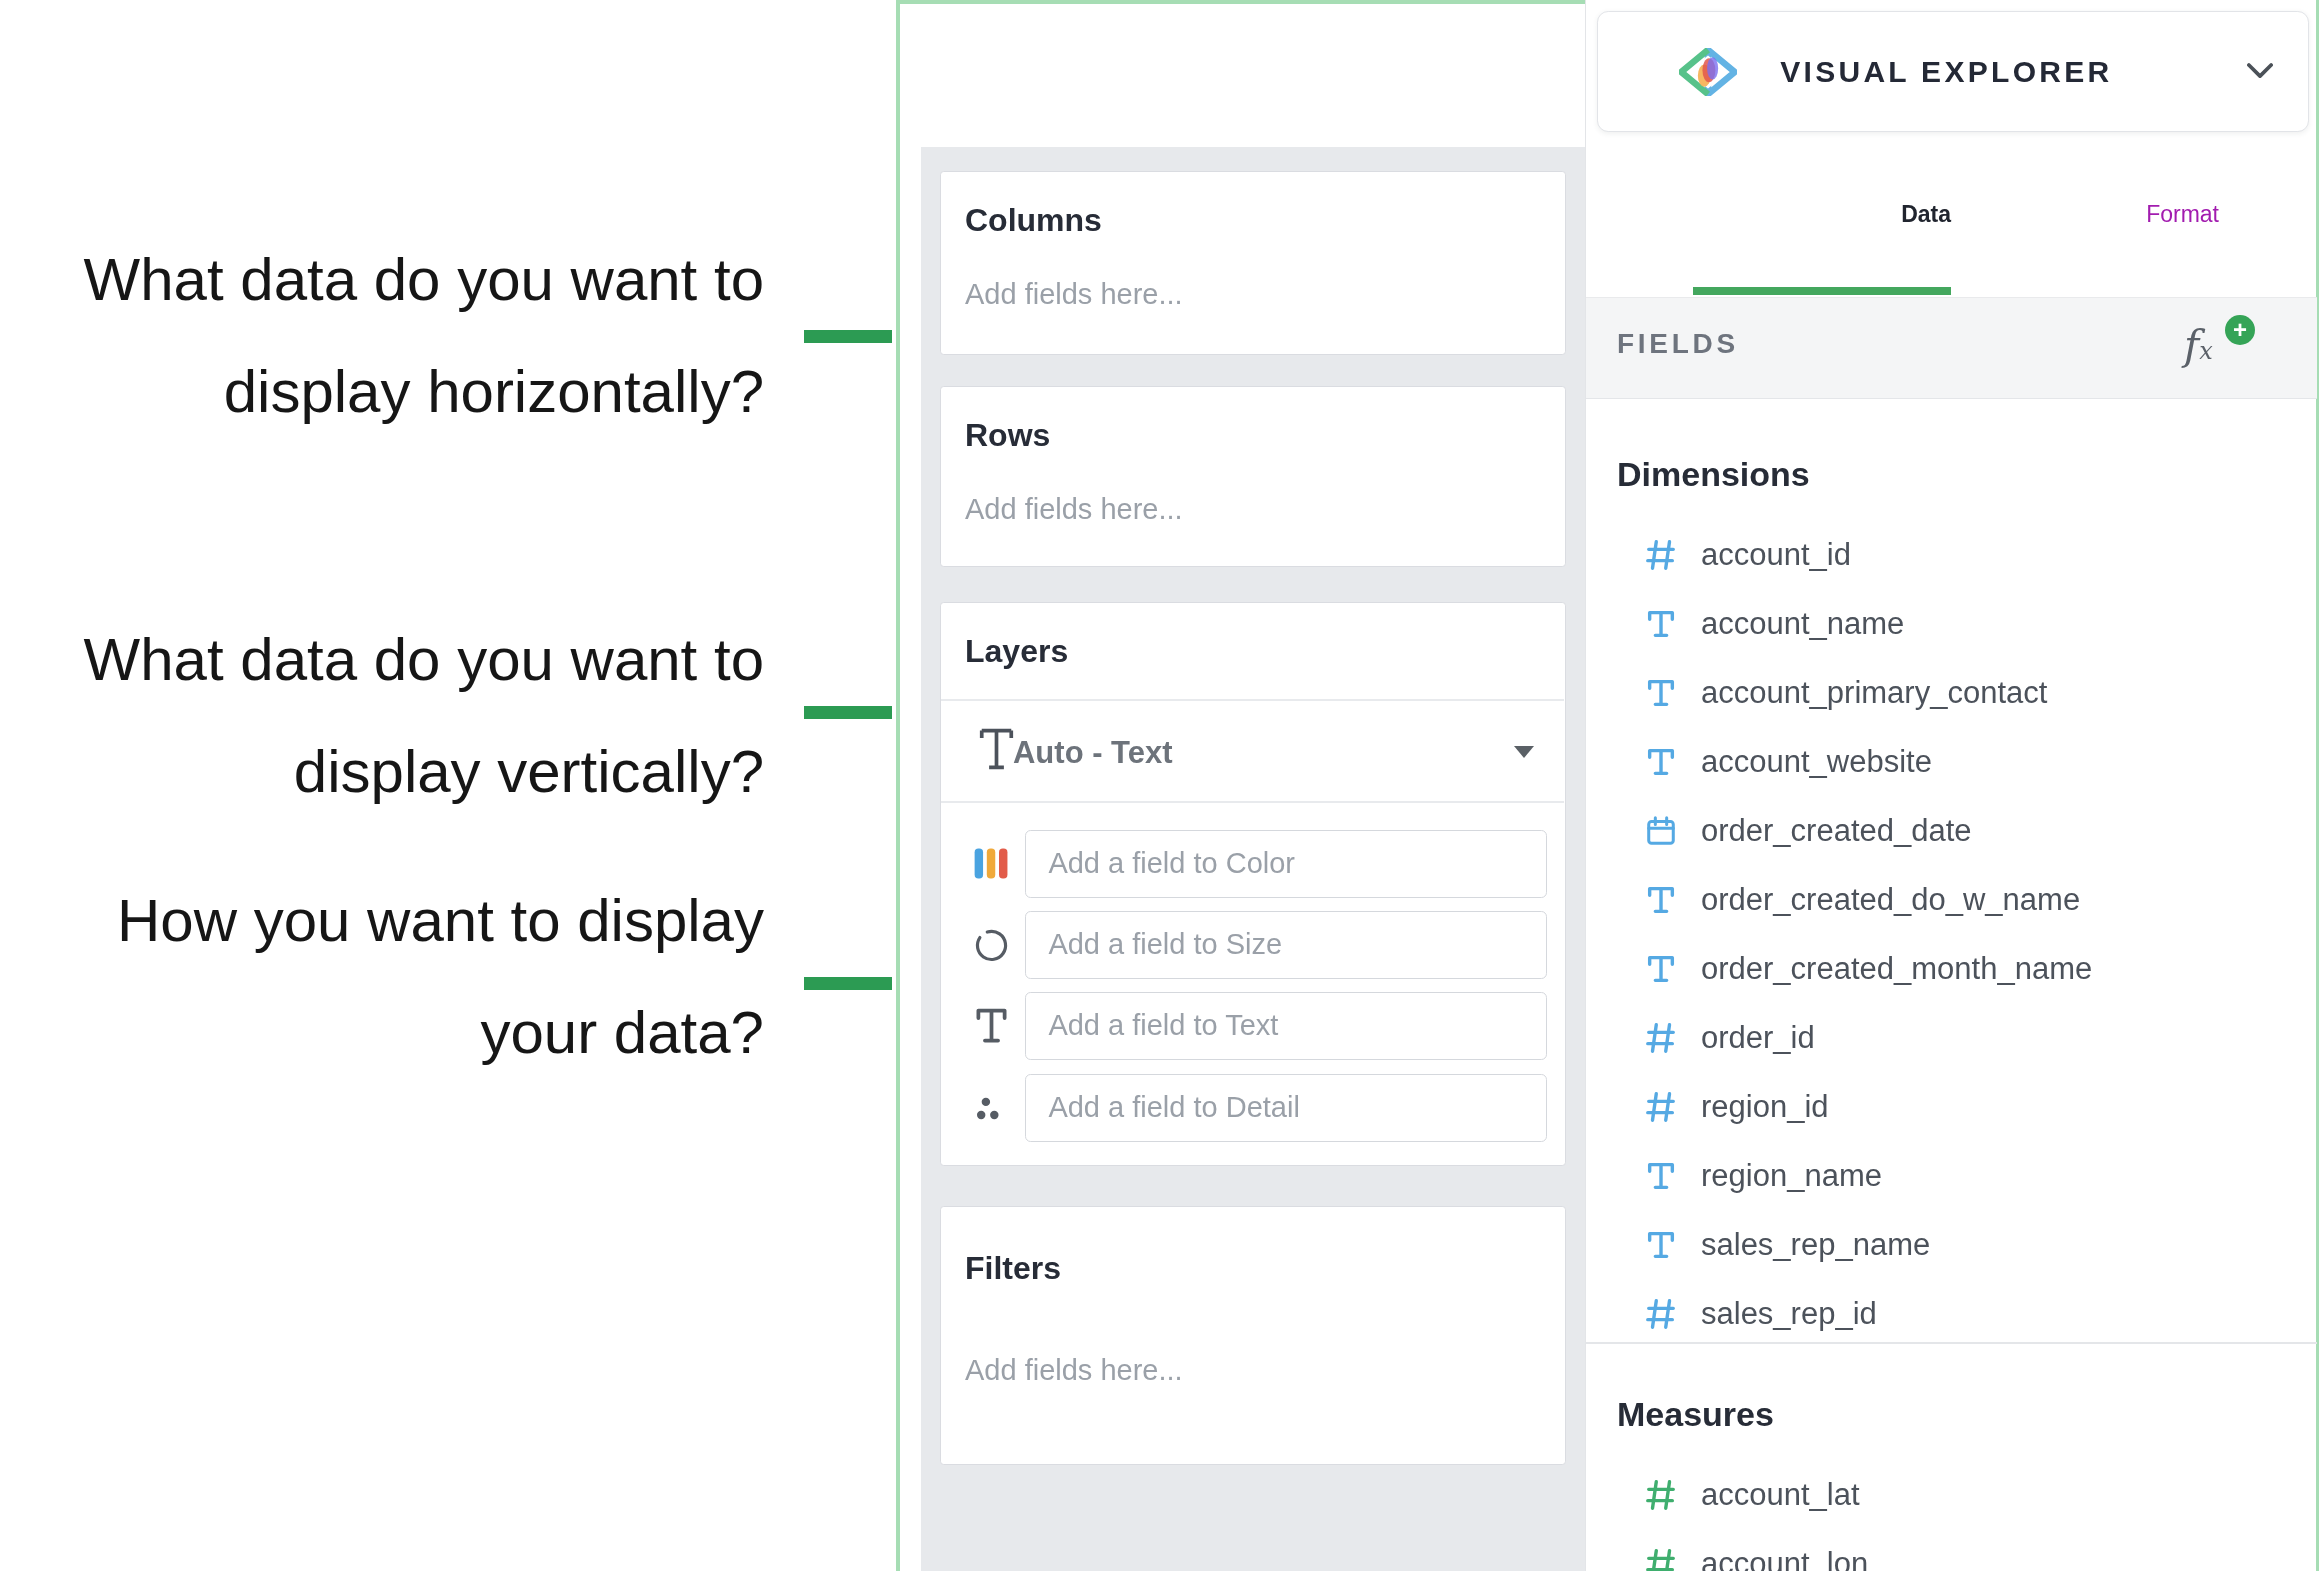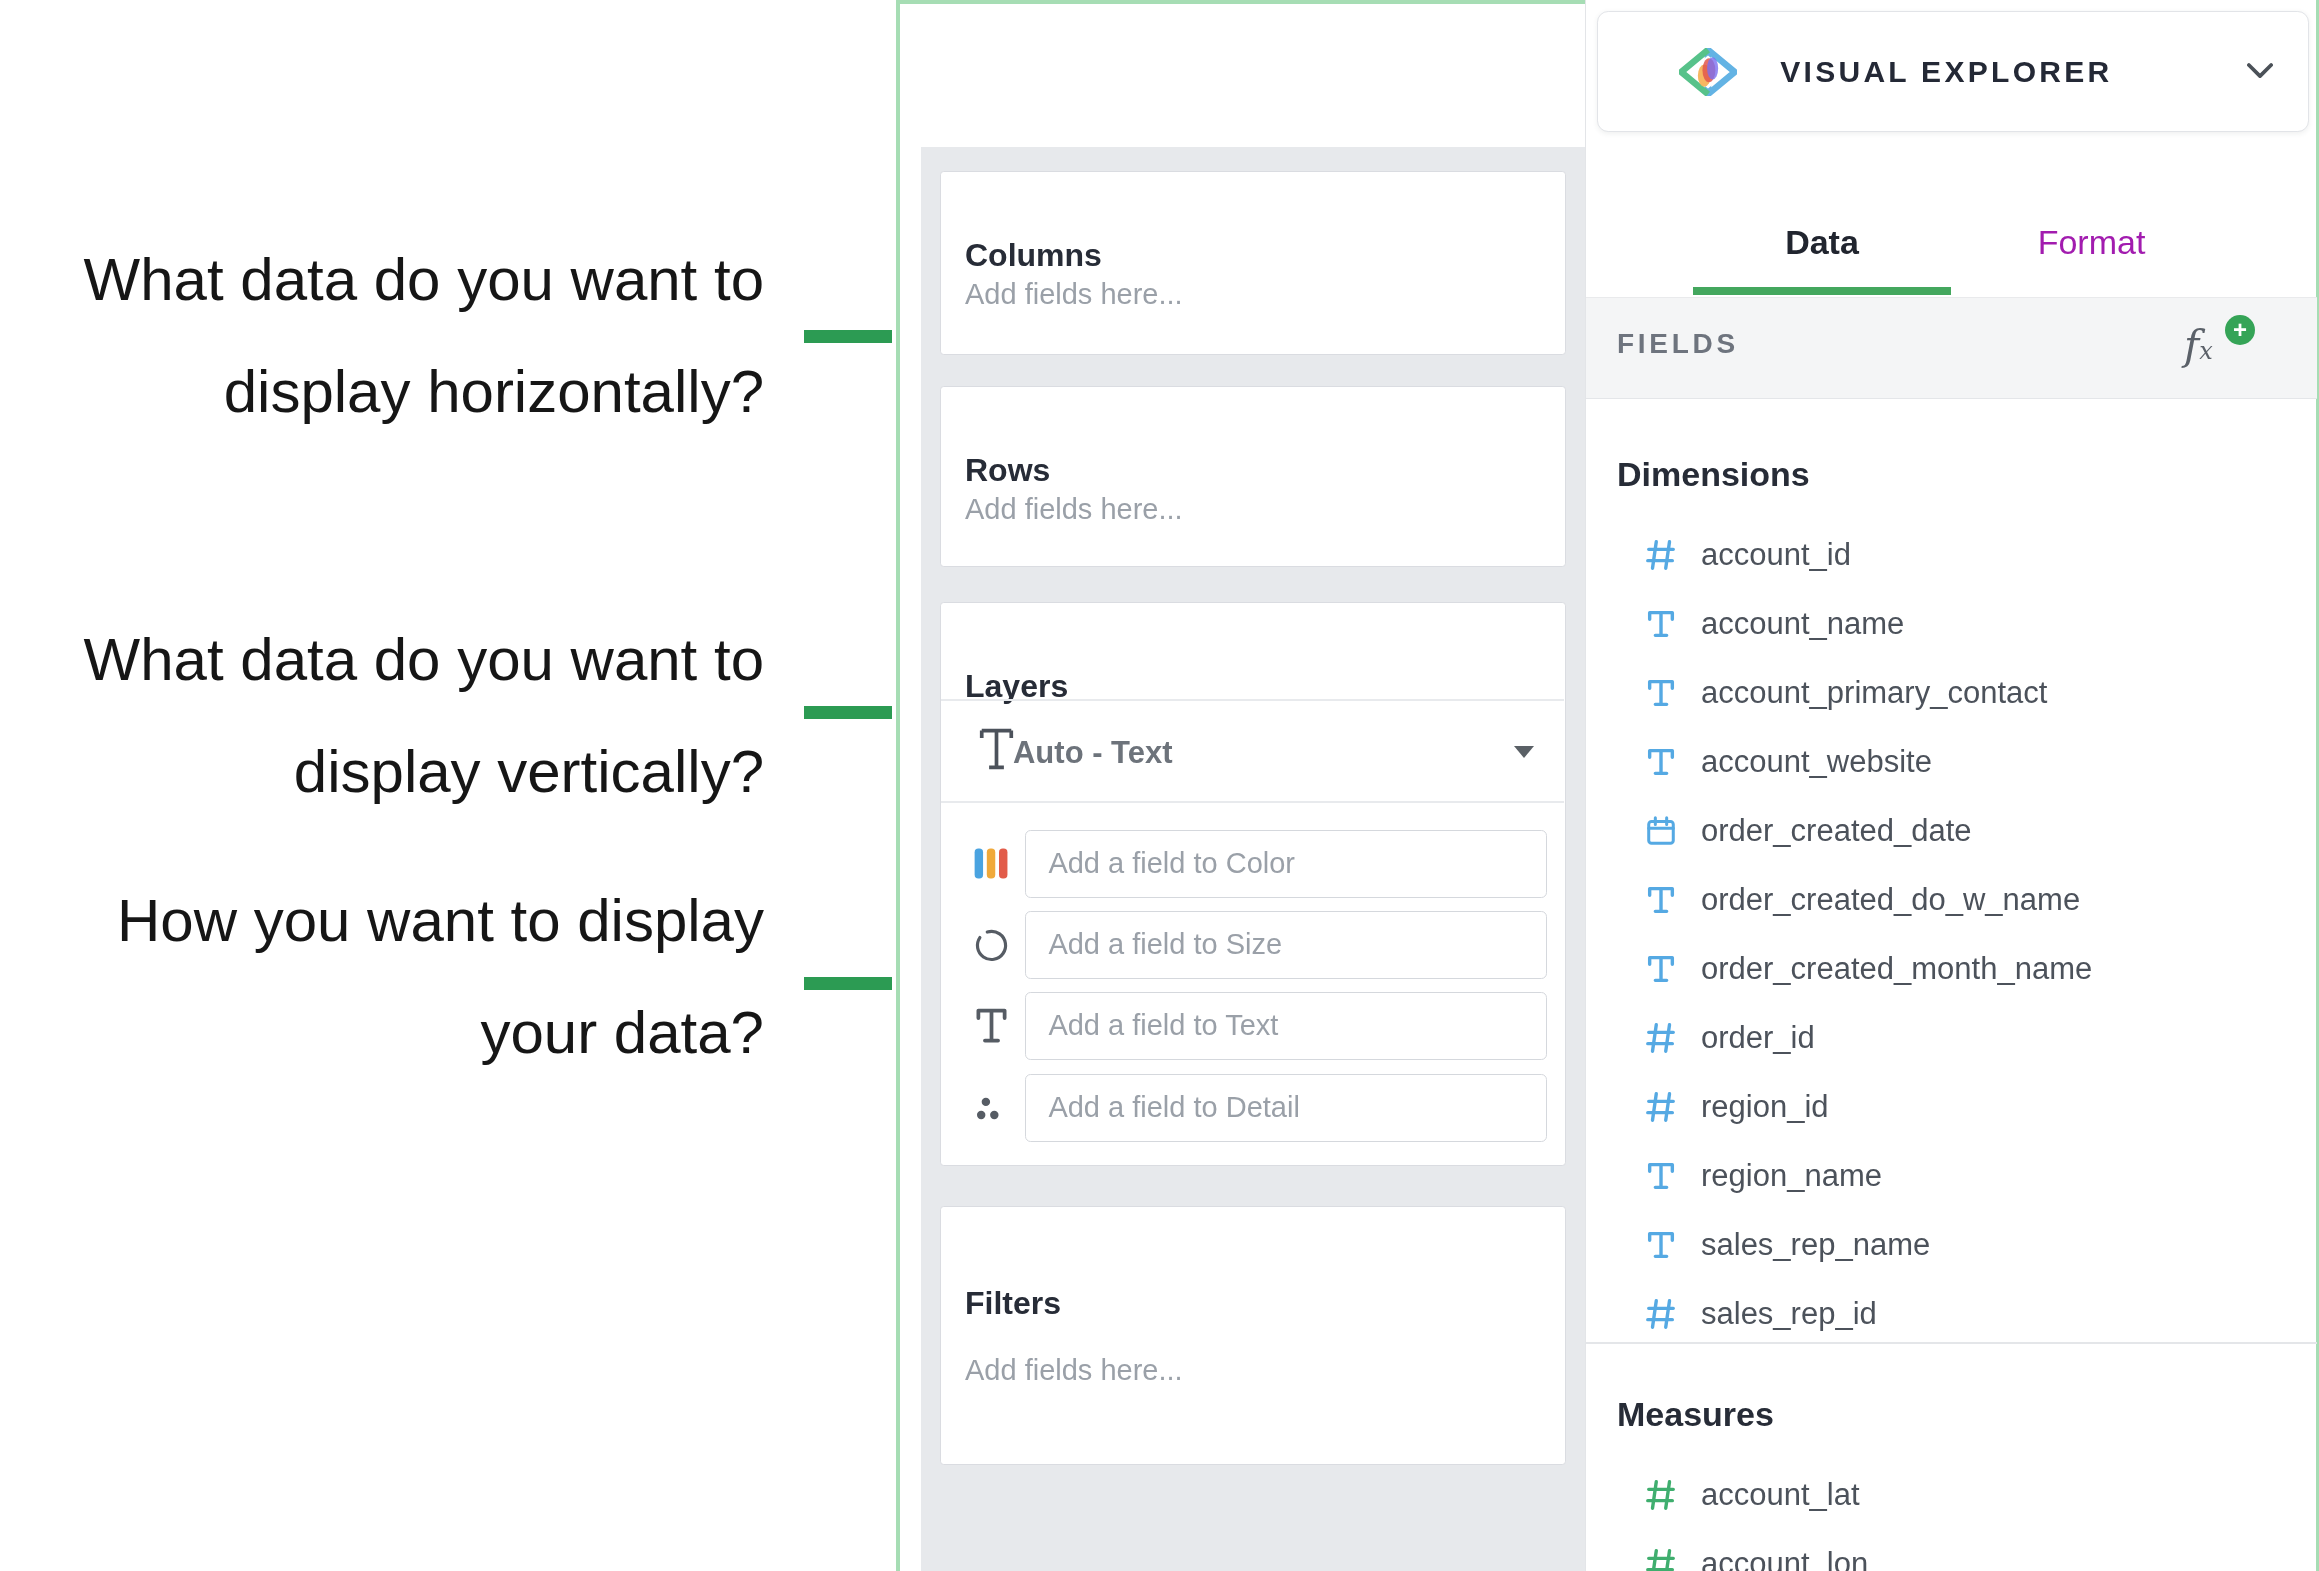--- a/index.html
+++ b/index.html
@@ -26,21 +26,21 @@
 
   
   .mid-col{position:absolute;left:900px;top:3.7px;width:685px;height:1568px;background:#ffffff;}
   .mid-gray{position:absolute;left:21.4px;top:143px;width:664px;height:1425px;background:#e7e9ec;}
   .card{position:absolute;left:18.6px;background:#ffffff;border:1.9px solid #dadce1;border-radius:3.7px;
     width:626px;box-sizing:border-box;}
   .card-columns{top:24px;height:184px;}
   .card-rows{top:239px;height:181px;}
   .card-layers{top:455px;height:564px;}
   .card-filters{top:1059px;height:259px;}
-  .card-title{position:absolute;left:24px;top:30px;font-size:32px;font-weight:700;color:#272c37;margin-top:35px;}
+  .card-title{position:absolute;left:24px;top:30px;font-size:32px;font-weight:700;color:#272c37;}
   .card-placeholder{position:absolute;left:24px;top:106px;font-size:29px;color:#9aa0a8;}
   .card-filters .card-title{top:43px;}
   .card-filters .card-placeholder{top:147px;}
 
   .layers-divider{position:absolute;left:0;width:623px;height:1.9px;background:#e8eaed;}
   .ld-1{top:96px;} .ld-2{top:198px;}
   .mode-row{position:absolute;left:0;top:98px;width:623px;height:100px;}
   .mode-ticon{position:absolute;left:37px;top:24px;width:37px;height:48px;}
   .mode-label{position:absolute;left:72px;top:34px;font-size:31px;color:#6d737b;font-weight:bold;}
   .mode-caret{position:absolute;right:30px;top:45px;width:0;height:0;
@@ -56,21 +56,21 @@
   
   .right-panel{position:absolute;left:1585px;top:0;width:731px;height:1572px;background:#ffffff;
     border-left:1.9px solid #e3e5e8;box-sizing:border-box;}
   .ve-card{position:absolute;left:11.2px;top:11.2px;width:712px;height:121px;background:#fff;
     border:1.9px solid #e2e4e8;border-radius:11.2px;box-sizing:border-box;
     box-shadow:0 1.9px 5.6px rgba(40,50,60,0.07);display:flex;align-items:center;padding-left:36px;}
   .ve-logo{margin-left:45px;width:58px;height:48px;flex:0 0 auto;}
   .ve-title{margin-left:43px;font-size:30px;font-weight:700;letter-spacing:3.3px;color:#242936;}
   .ve-chevron{margin-left:auto;margin-right:35px;width:26px;height:17px;}
 
-  .tab{position:absolute;top:216px;height:52px;font-size:34px;line-height:52px;text-align:center;cursor:pointer;}
+  .tab{position:absolute;top:188px;height:52px;font-size:23px;line-height:52px;text-align:right;cursor:pointer;}
   .tab-data{left:107px;width:258px;font-weight:700;color:#21252f;}
   .tab-format{left:378px;width:255px;font-weight:400;color:#a21caf;}
   .tab-underline{position:absolute;left:107px;top:287px;width:258px;height:8.4px;background:#44a75e;}
 
   .fields-band{position:absolute;left:0;top:297px;width:731px;height:102px;background:#f4f5f6;
     border-top:1.9px solid #e9eaec;border-bottom:1.9px solid #e4e6e9;box-sizing:border-box;}
   .fields-label{position:absolute;left:31px;top:30px;font-size:28px;font-weight:700;
     letter-spacing:3.7px;color:#6e747e;}
   .fx-wrap{position:absolute;right:62px;top:17px;width:71px;height:65px;cursor:pointer;}
   .fx-glyph{position:absolute;left:0;top:5.6px;font-family:"DejaVu Serif","Liberation Serif",serif;

